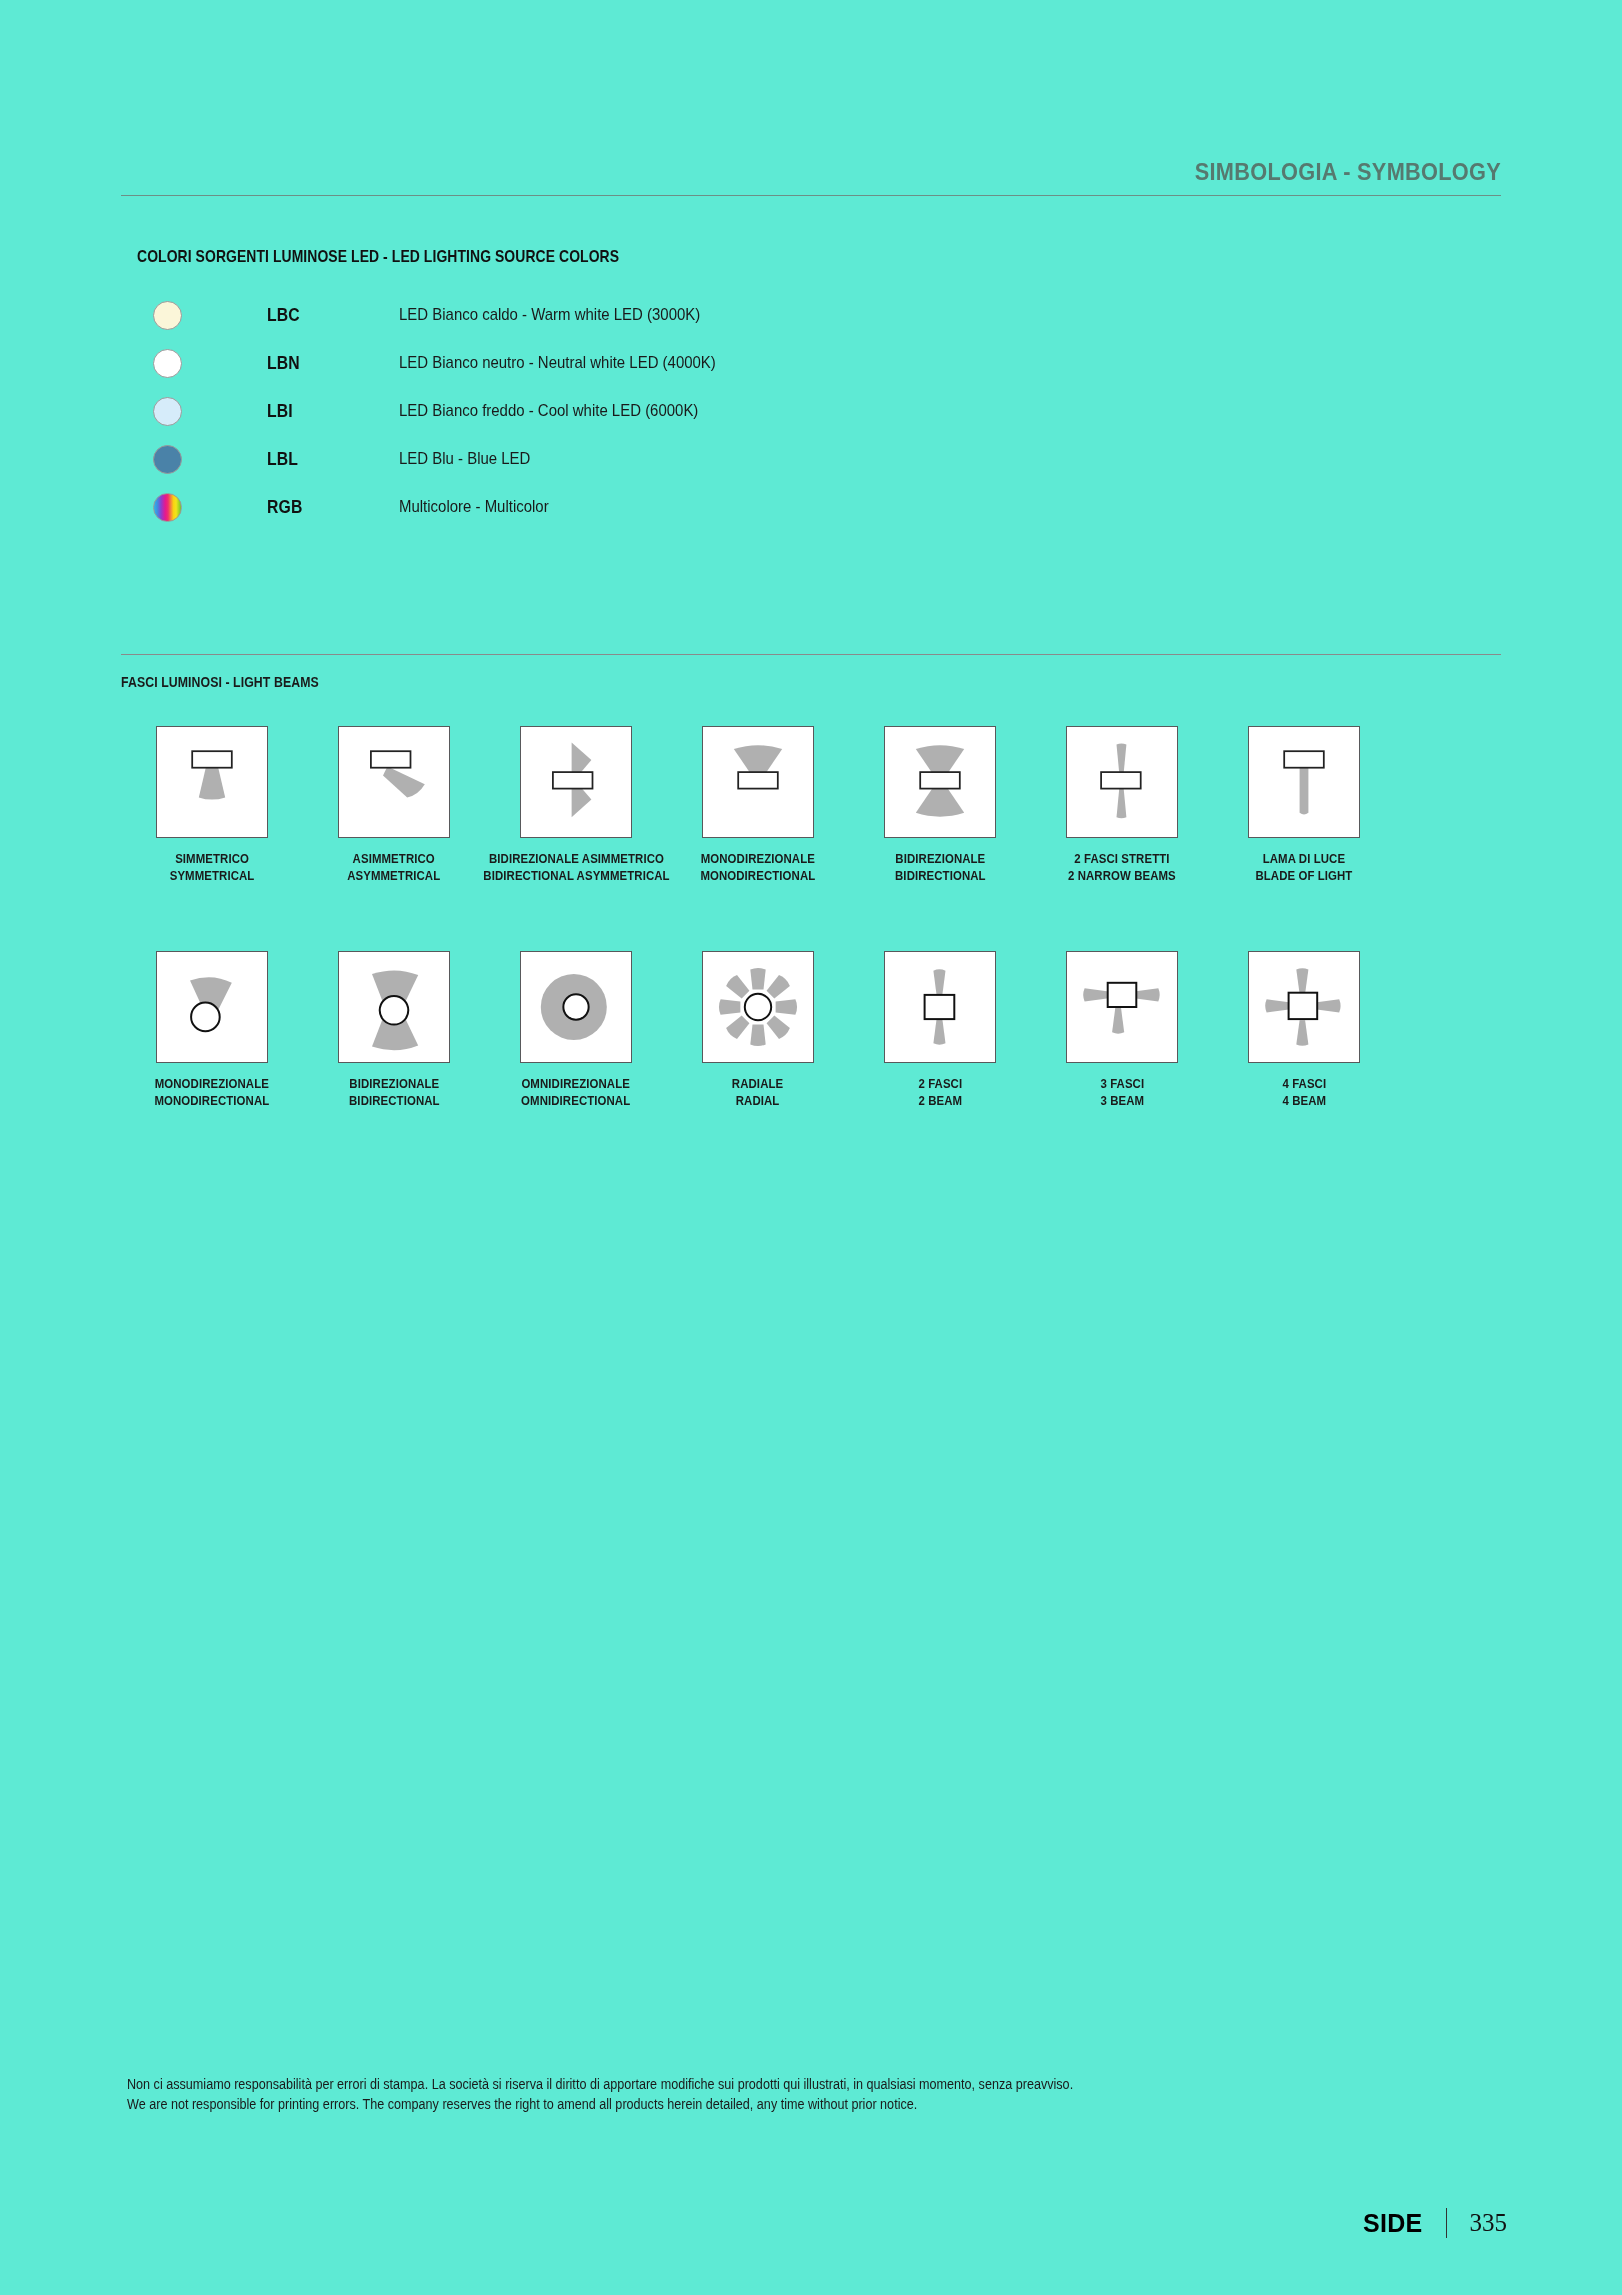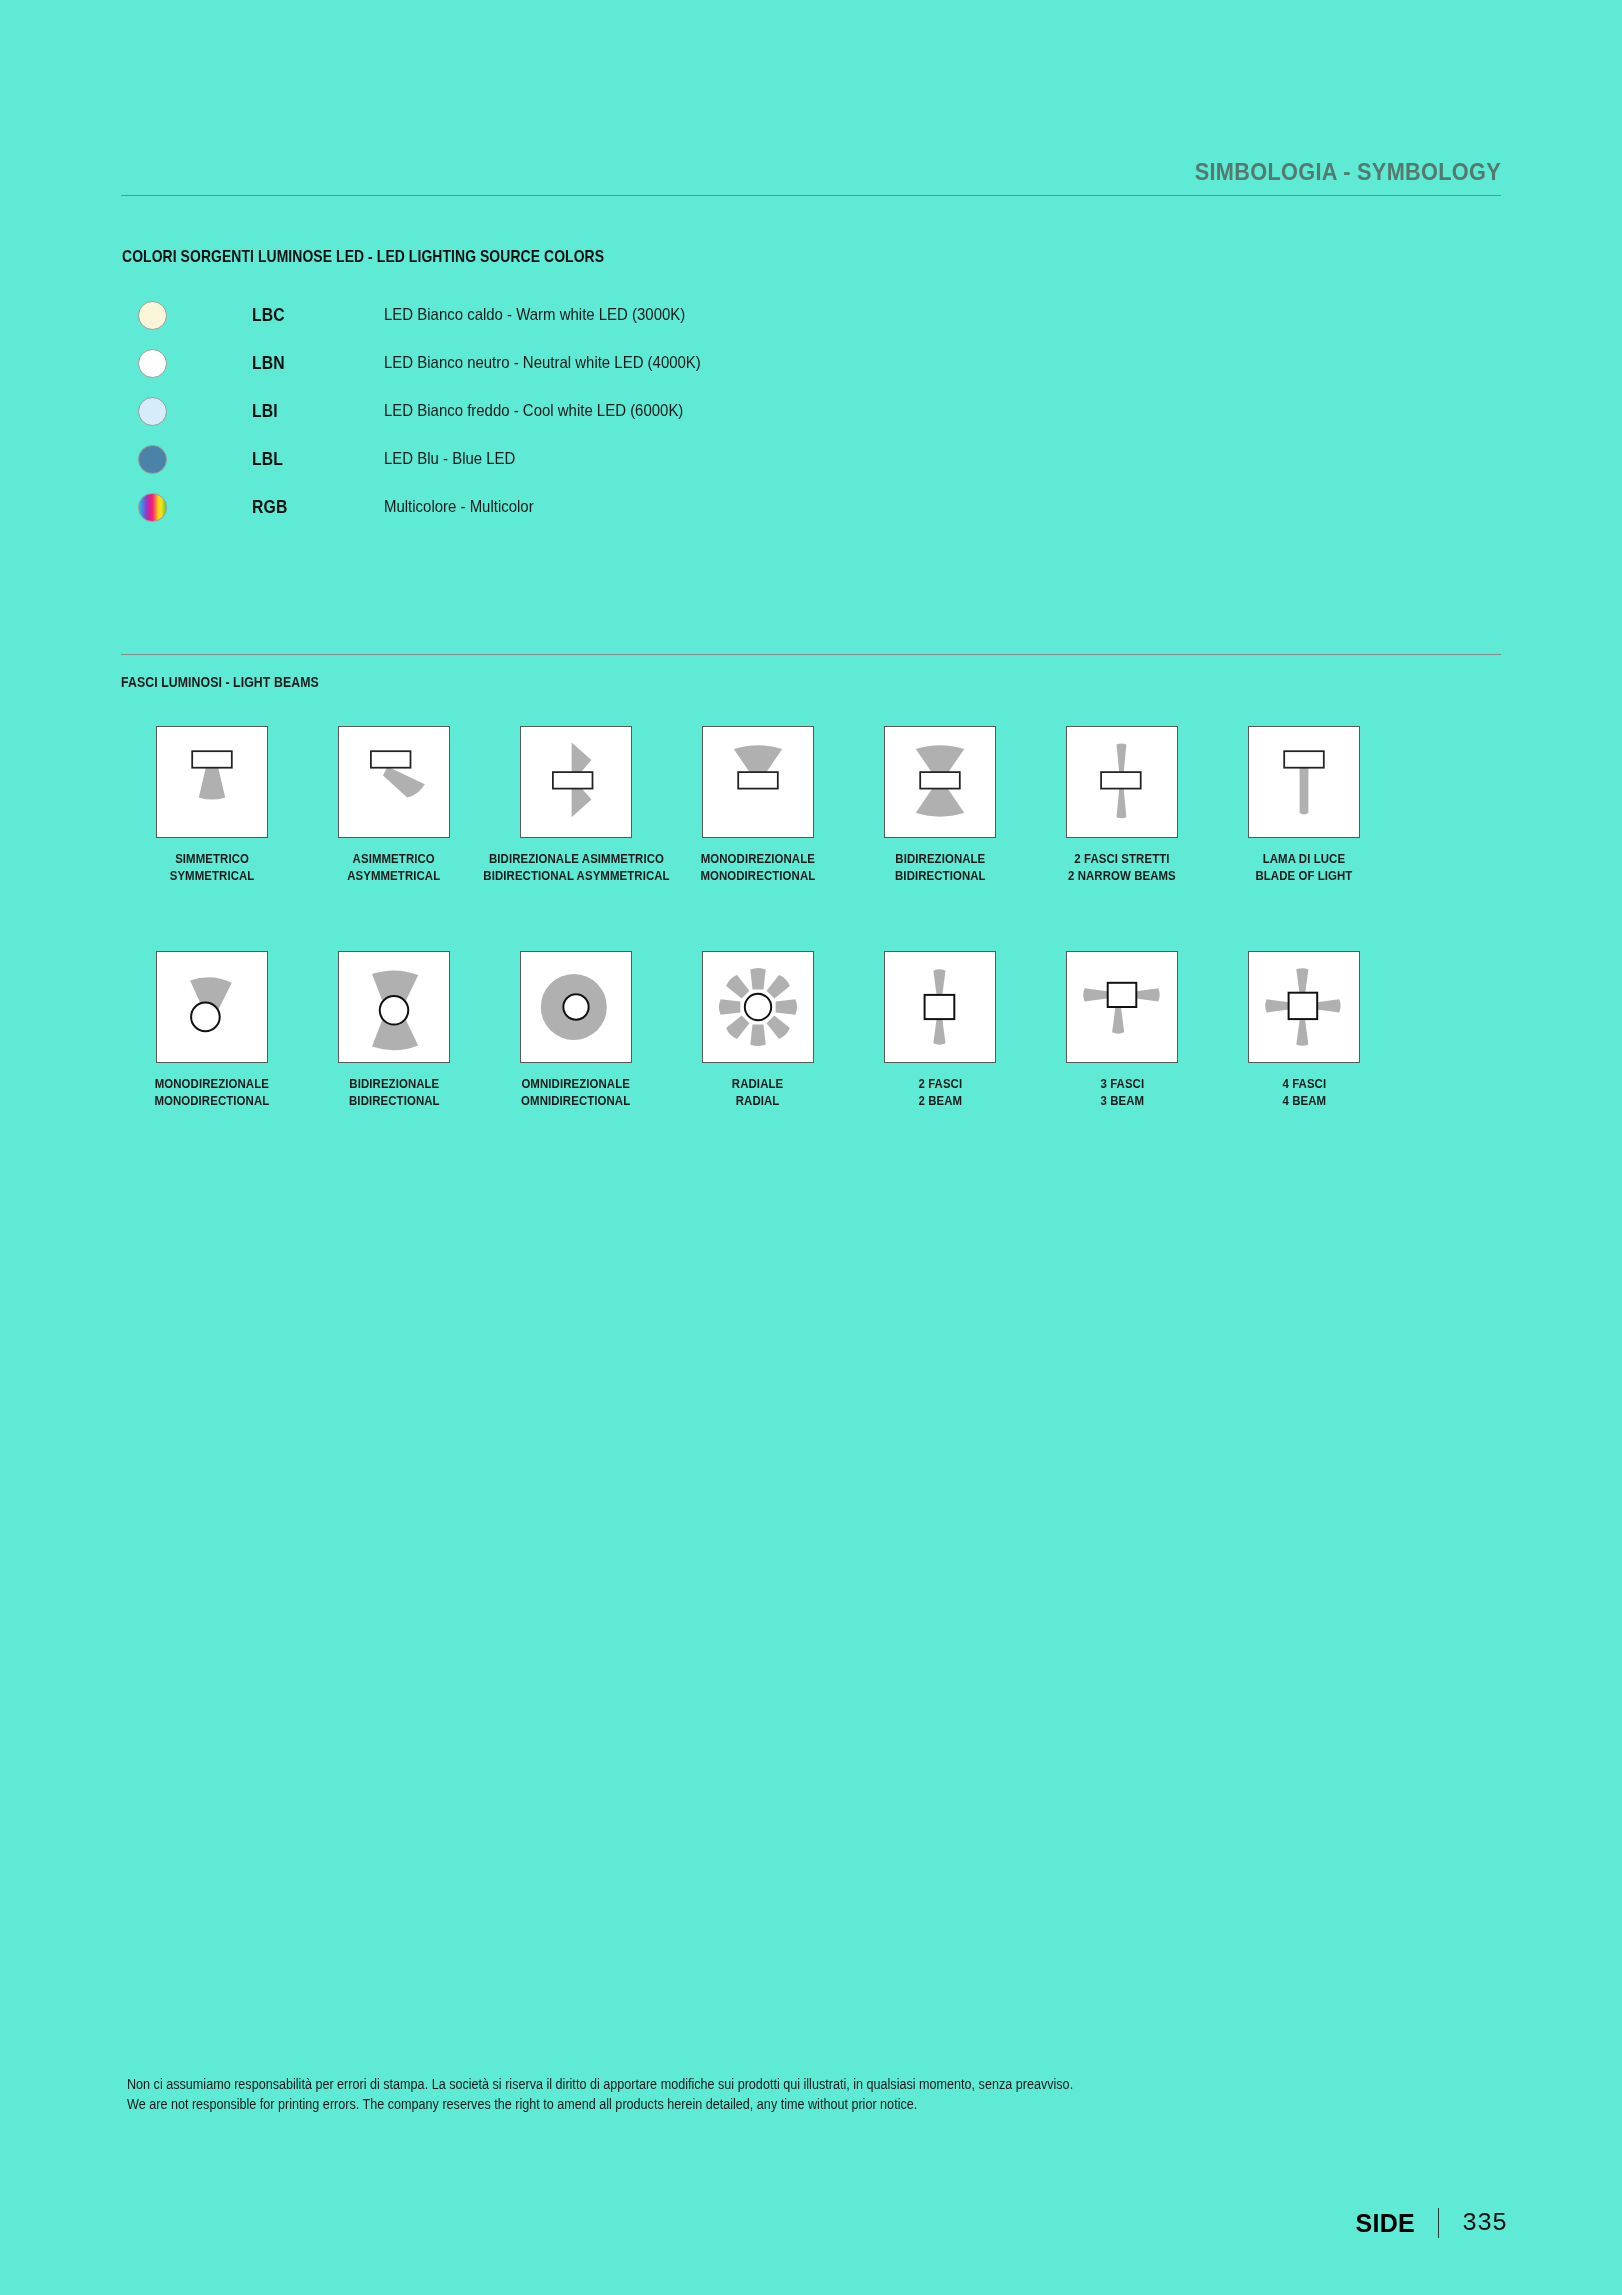--- a/index.html
+++ b/index.html
@@ -37,21 +37,21 @@
   }
   .header-rule {
     height: 1.3px;
     background: #6d8f86;
     width: 100%;
   }
 
   
   .sec-led {
     position: absolute;
-    left: 122px;
+    left: 137px;
     top: 247px;
     width: 1380px;
   }
   .section-title {
     font-size: 16.2px;
     font-weight: bold;
     letter-spacing: 0.1px;
     color: #111111;
     transform: scaleX(0.86);
     transform-origin: left center;
@@ -200,21 +200,21 @@
   }
   .vbar {
     width: 1px;
     height: 30px;
     background: #333;
   }
   .pagenum {
     font-size: 25px;
     font-weight: 300;
     color: #111;
-    font-family: Liberation Mono, monospace;
+    font-family: Liberation Serif, serif;
   }
 </style>
 </head>
 <body>
 
 <div class="page">
 
   <div class="header">
     <div class="header-title">SIMBOLOGIA - SYMBOLOGY</div>
     <div class="header-rule"></div>

